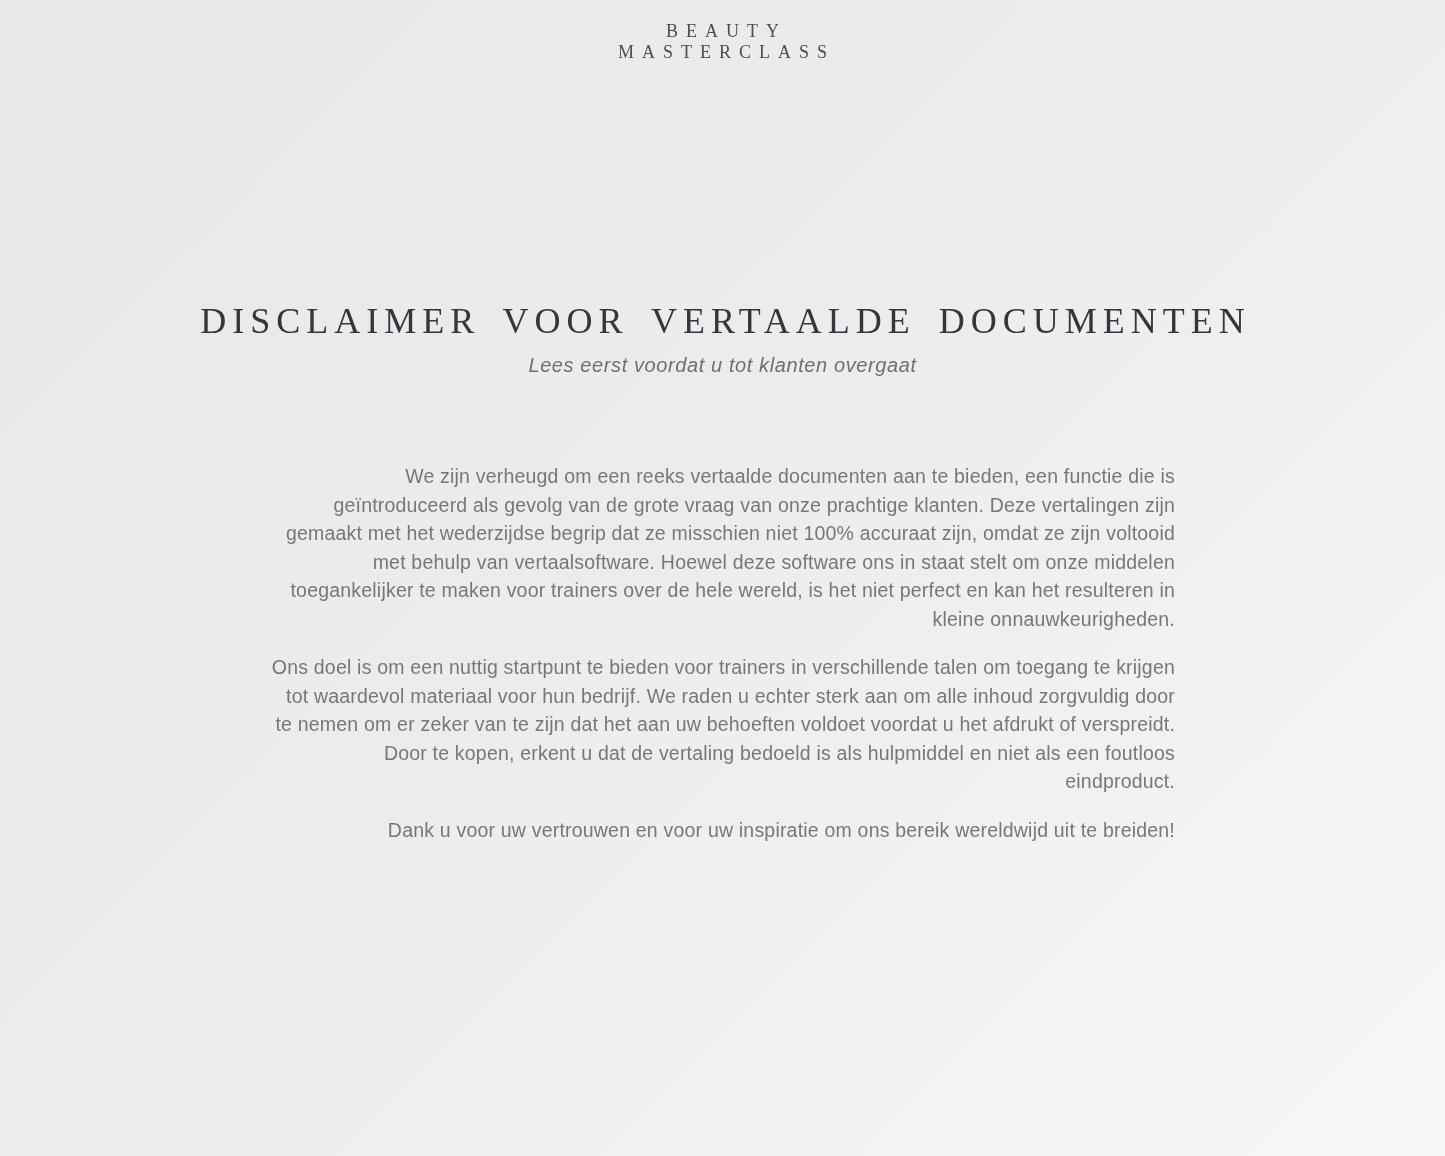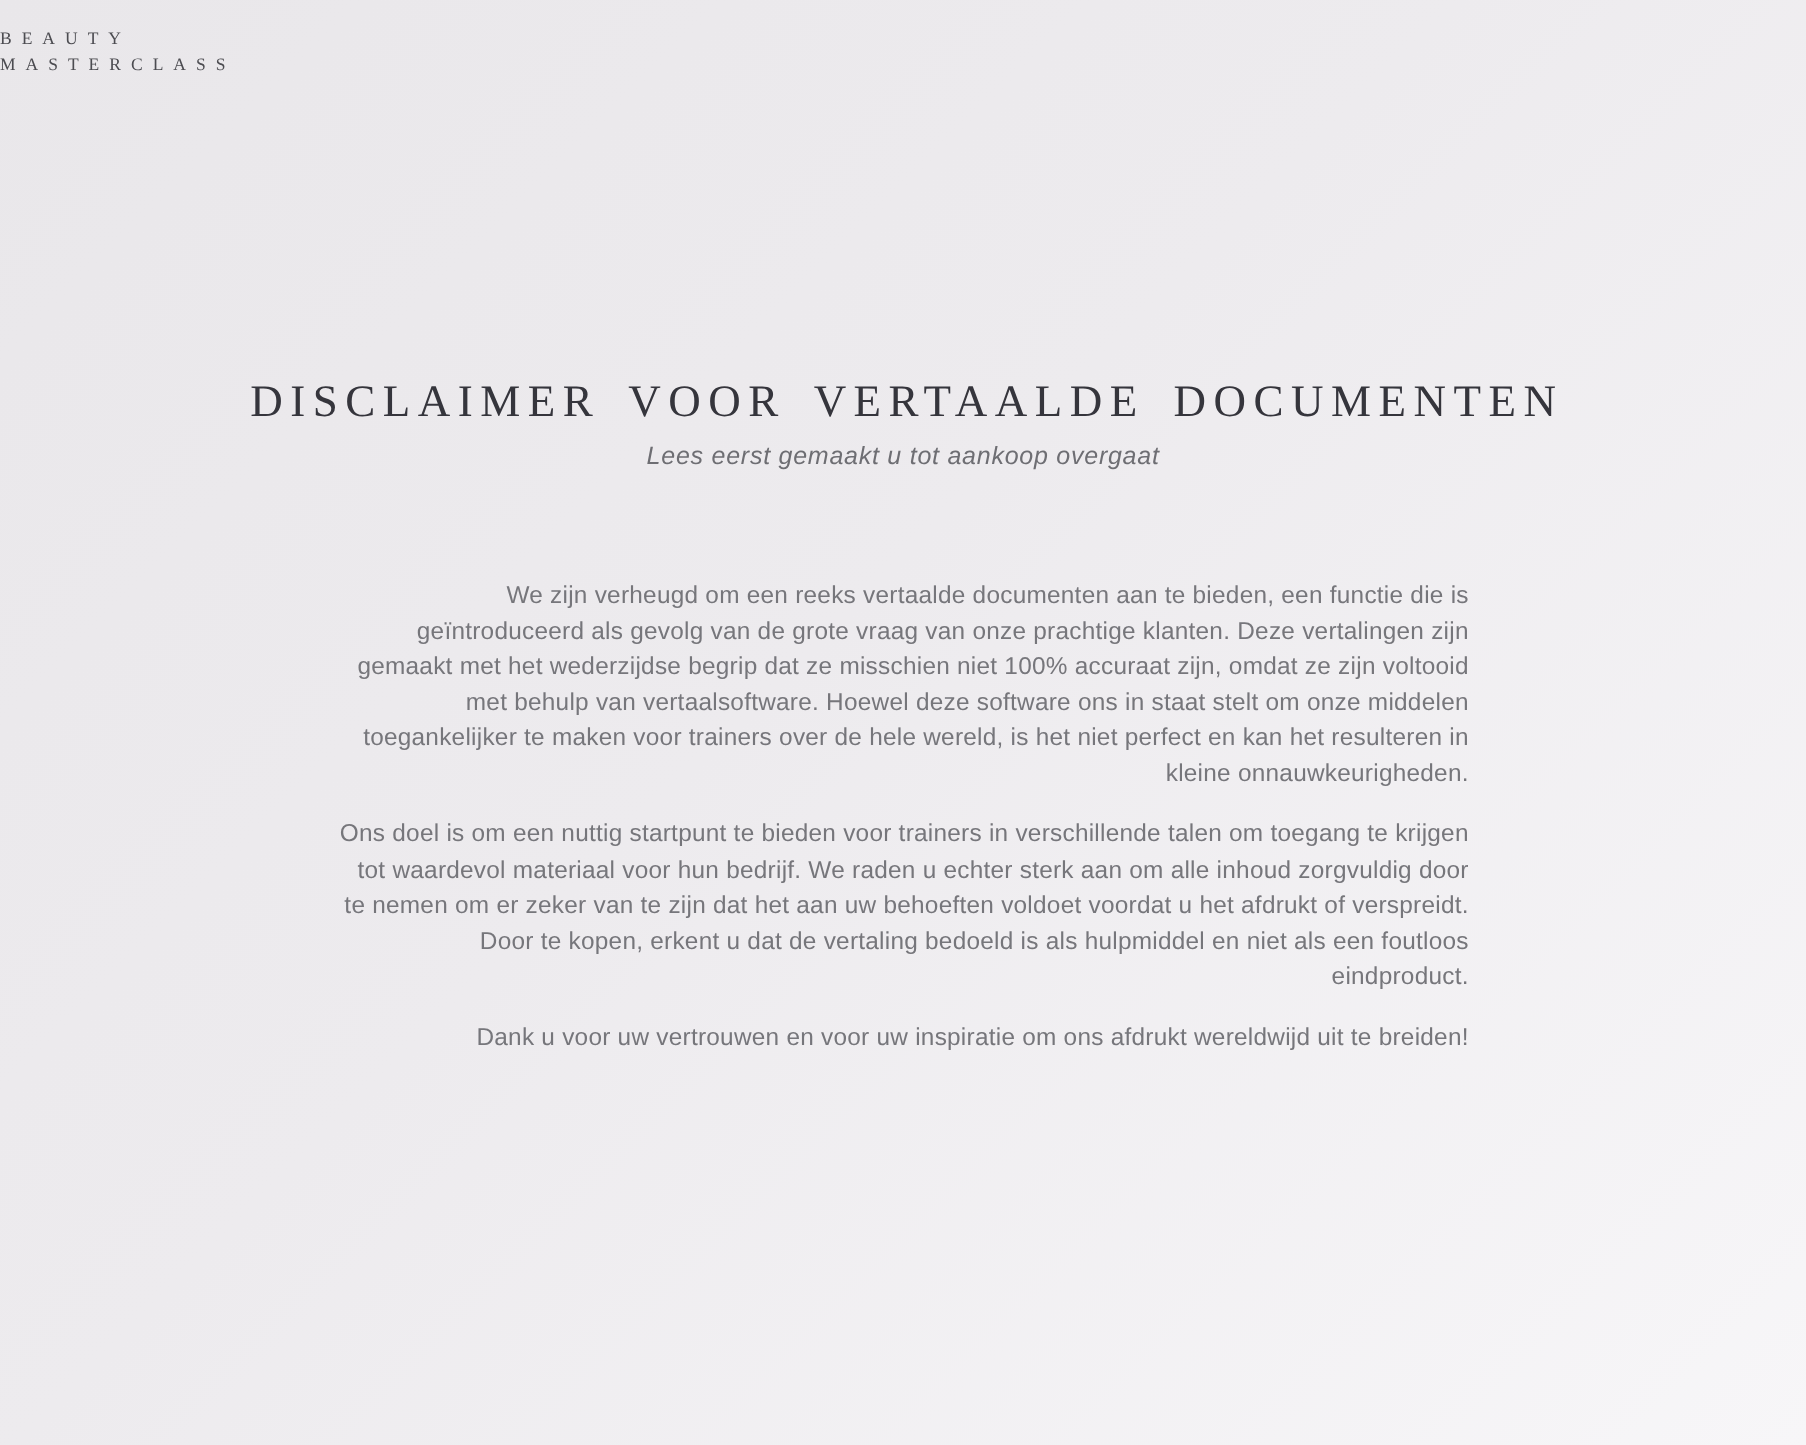--- a/index.html
+++ b/index.html
@@ -14,22 +14,23 @@
     background: linear-gradient(135deg, #e9e7ea 0%, #edebee 45%, #f7f6f8 100%);
     font-family: "Liberation Sans", sans-serif;
   }
   .page {
     width: 1445px;
     height: 1156px;
     position: relative;
   }
   .brand {
     padding-top: 21px;
+    text-align: center;
     font-family: "Liberation Serif", "DejaVu Serif", serif;
-    font-size: 14px;
+    font-size: 18px;
     line-height: 21px;
     letter-spacing: 8px;
     color: #4c4c51;
   }
   .brand-line {
     
     margin-right: -8px;
   }
   .page-title {
     margin: 236px 0 0 0;
@@ -75,22 +76,22 @@
 <div class="page">
 
   <header class="brand">
     <div class="brand-line">BEAUTY</div>
     <div class="brand-line">MASTERCLASS</div>
   </header>
 
   <main>
     <h1 class="page-title">DISCLAIMER VOOR VERTAALDE DOCUMENTEN</h1>
 
-    <p class="page-subtitle">Lees eerst gemaakt u tot aankoop overgaat</p>
+    <p class="page-subtitle">Lees eerst voordat u tot klanten overgaat</p>
 
     <section class="content">
       <p>We zijn verheugd om een reeks vertaalde documenten aan te bieden, een functie die is geïntroduceerd als gevolg van de grote vraag van onze prachtige klanten. Deze vertalingen zijn gemaakt met het wederzijdse begrip dat ze misschien niet 100% accuraat zijn, omdat ze zijn voltooid met behulp van vertaalsoftware. Hoewel deze software ons in staat stelt om onze middelen toegankelijker te maken voor trainers over de hele wereld, is het niet perfect en kan het resulteren in kleine onnauwkeurigheden.</p>
       <p>Ons doel is om een nuttig startpunt te bieden voor trainers in verschillende talen om toegang te krijgen tot waardevol materiaal voor hun bedrijf. We raden u echter sterk aan om alle inhoud zorgvuldig door te nemen om er zeker van te zijn dat het aan uw behoeften voldoet voordat u het afdrukt of verspreidt. Door te kopen, erkent u dat de vertaling bedoeld is als hulpmiddel en niet als een foutloos eindproduct.</p>
-      <p>Dank u voor uw vertrouwen en voor uw inspiratie om ons afdrukt wereldwijd uit te breiden!</p>
+      <p>Dank u voor uw vertrouwen en voor uw inspiratie om ons bereik wereldwijd uit te breiden!</p>
     </section>
   </main>
 
 </div>
 
 </body></html>

